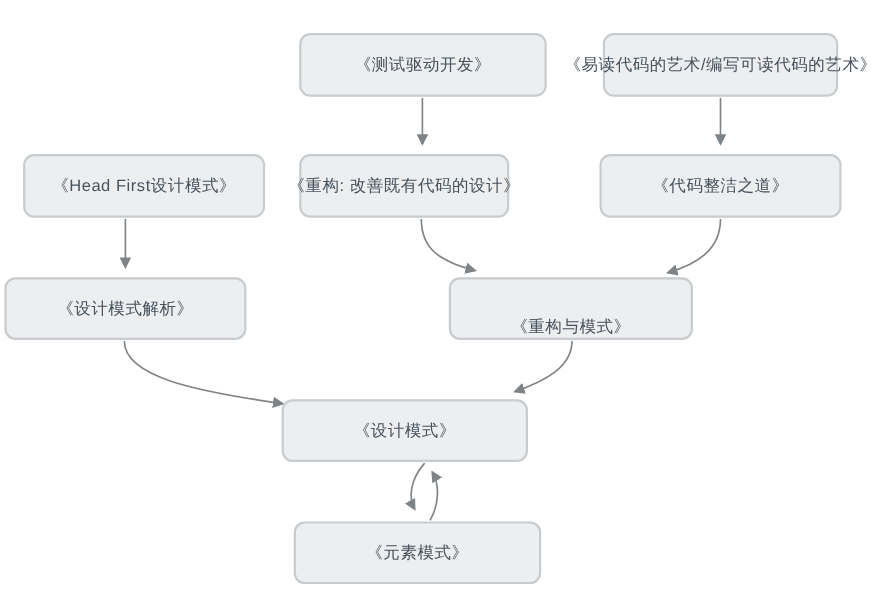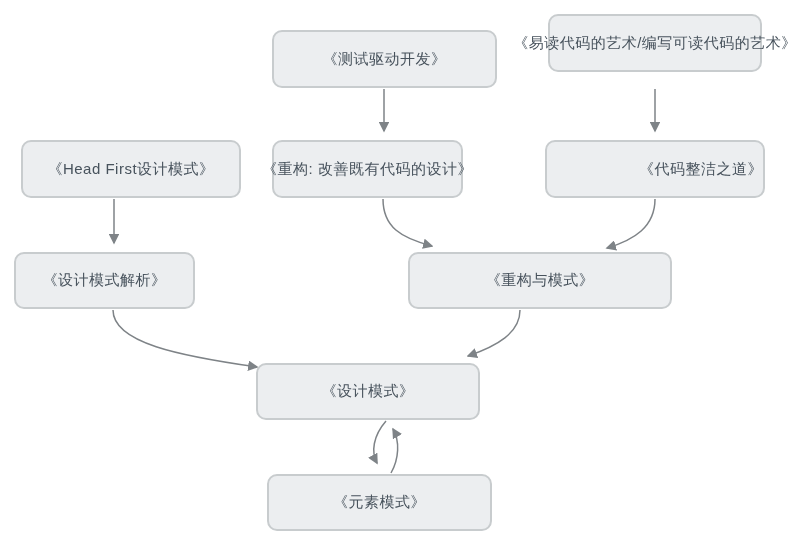--- a/index.html
+++ b/index.html
@@ -71,41 +71,41 @@
       <path d="M520,310 C520,333 497,346 468,356" marker-end="url(#arrowhead)"></path>
       <path d="M386,421 C373,436 371,452 377,463" marker-end="url(#arrowhead)"></path>
       <path d="M391,473 C399,459 400,441 393,429" marker-end="url(#arrowhead)"></path>
     </g>
   </svg>
 
   <div class="node" style="left:272px; top:30px; width:225px; height:58px;">
     <span class="lbl">《测试驱动开发》</span>
   </div>
 
-  <div class="node overflow-label" style="left:548px; top:14px; width:214px; height:58px;">
+  <div class="node overflow-label" style="left:548px; top:30px; width:214px; height:58px;">
     <span class="lbl">《易读代码的艺术/编写可读代码的艺术》</span>
   </div>
 
   <div class="node" style="left:5px; top:140px; width:220px; height:58px;margin-left:16px;">
     <span class="lbl">《Head First设计模式》</span>
   </div>
 
   <div class="node" style="left:272px; top:140px; width:191px; height:58px;">
     <span class="lbl">《重构: 改善既有代码的设计》</span>
   </div>
 
-  <div class="node" style="left:545px; top:140px; width:220px; height:58px;justify-content:flex-end;">
+  <div class="node" style="left:545px; top:140px; width:220px; height:58px;">
     <span class="lbl">《代码整洁之道》</span>
   </div>
 
-  <div class="node" style="left:14px; top:252px; width:181px; height:57px;">
+  <div class="node" style="left:4px; top:252px; width:220px; height:57px;">
     <span class="lbl">《设计模式解析》</span>
   </div>
 
-  <div class="node" style="left:408px; top:252px; width:264px; height:57px;">
+  <div class="node" style="left:408px; top:252px; width:222px; height:57px;align-items:flex-end;">
     <span class="lbl">《重构与模式》</span>
   </div>
 
   <div class="node" style="left:256px; top:363px; width:224px; height:57px;">
     <span class="lbl">《设计模式》</span>
   </div>
 
   <div class="node" style="left:267px; top:474px; width:225px; height:57px;">
     <span class="lbl">《元素模式》</span>
   </div>

